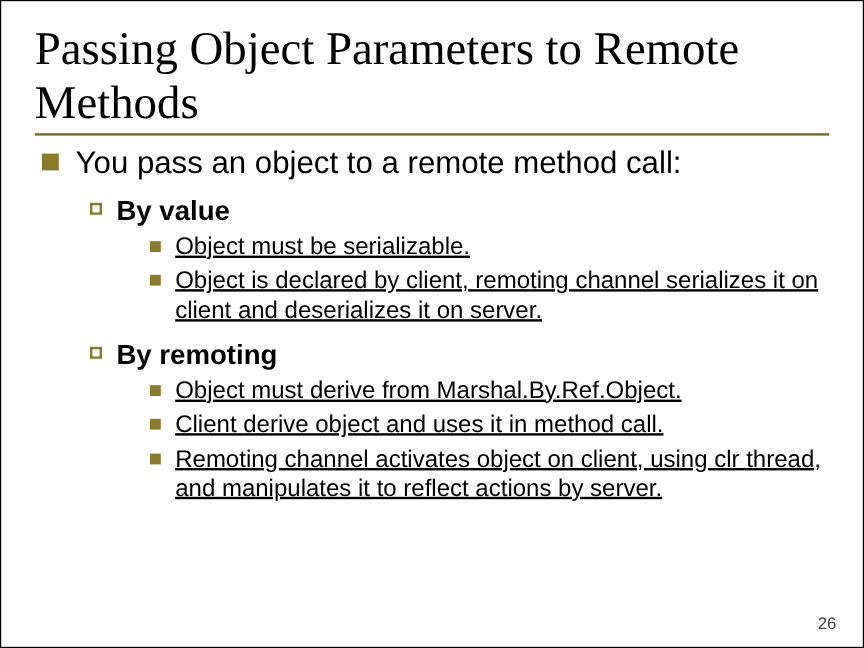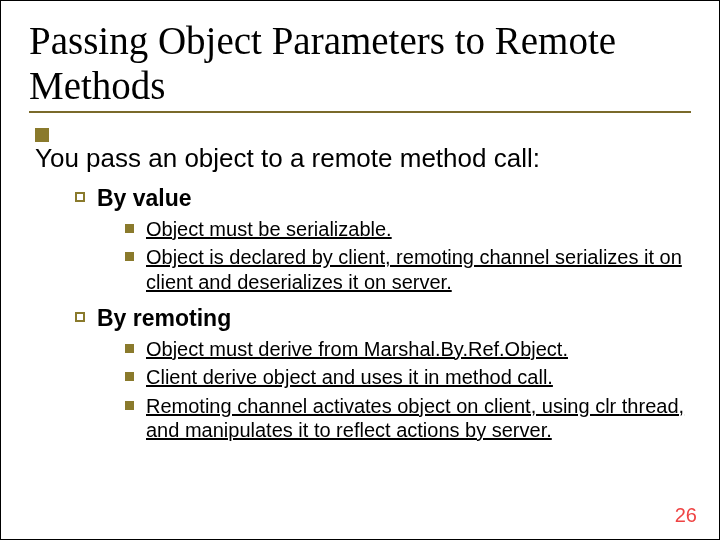--- a/index.html
+++ b/index.html
@@ -40,30 +40,30 @@
   .sq-sm {
     width: 9px; height: 9px;
     background: #8a7a2c;
     flex: 0 0 auto;
     margin-top: 7px;
     margin-right: 12px;
   }
   .lvl1-text { font-size: 26px; line-height: 1.25; }
   .lvl2-text { font-size: 23px; line-height: 1.25; font-weight: bold; }
   .lvl3-text { font-size: 20px; line-height: 1.22; }
-  .lvl1 { margin-left: 6px; margin-top: 2px; flex-direction: column; }
+  .lvl1 { margin-left: 6px; margin-top: 2px; }
   .lvl2 { margin-left: 46px; margin-top: 10px; }
   .lvl3 { margin-left: 96px; margin-top: 4px; text-decoration: underline; }
   .group { margin-top: 2px; }
   .page-num {
     position: absolute;
     right: 22px;
     bottom: 12px;
-    font-size: 20px;
-    color: #ef4444;
+    font-size: 14px;
+    color: #404040;
   }
 </style>
 </head>
 <body>
 
 <div class="title">Passing Object Parameters to Remote Methods</div>
 
 <div class="bullet-row lvl1">
   <span class="sq-lg"></span>
   <span class="lvl1-text">You pass an object to a remote method call:</span>

